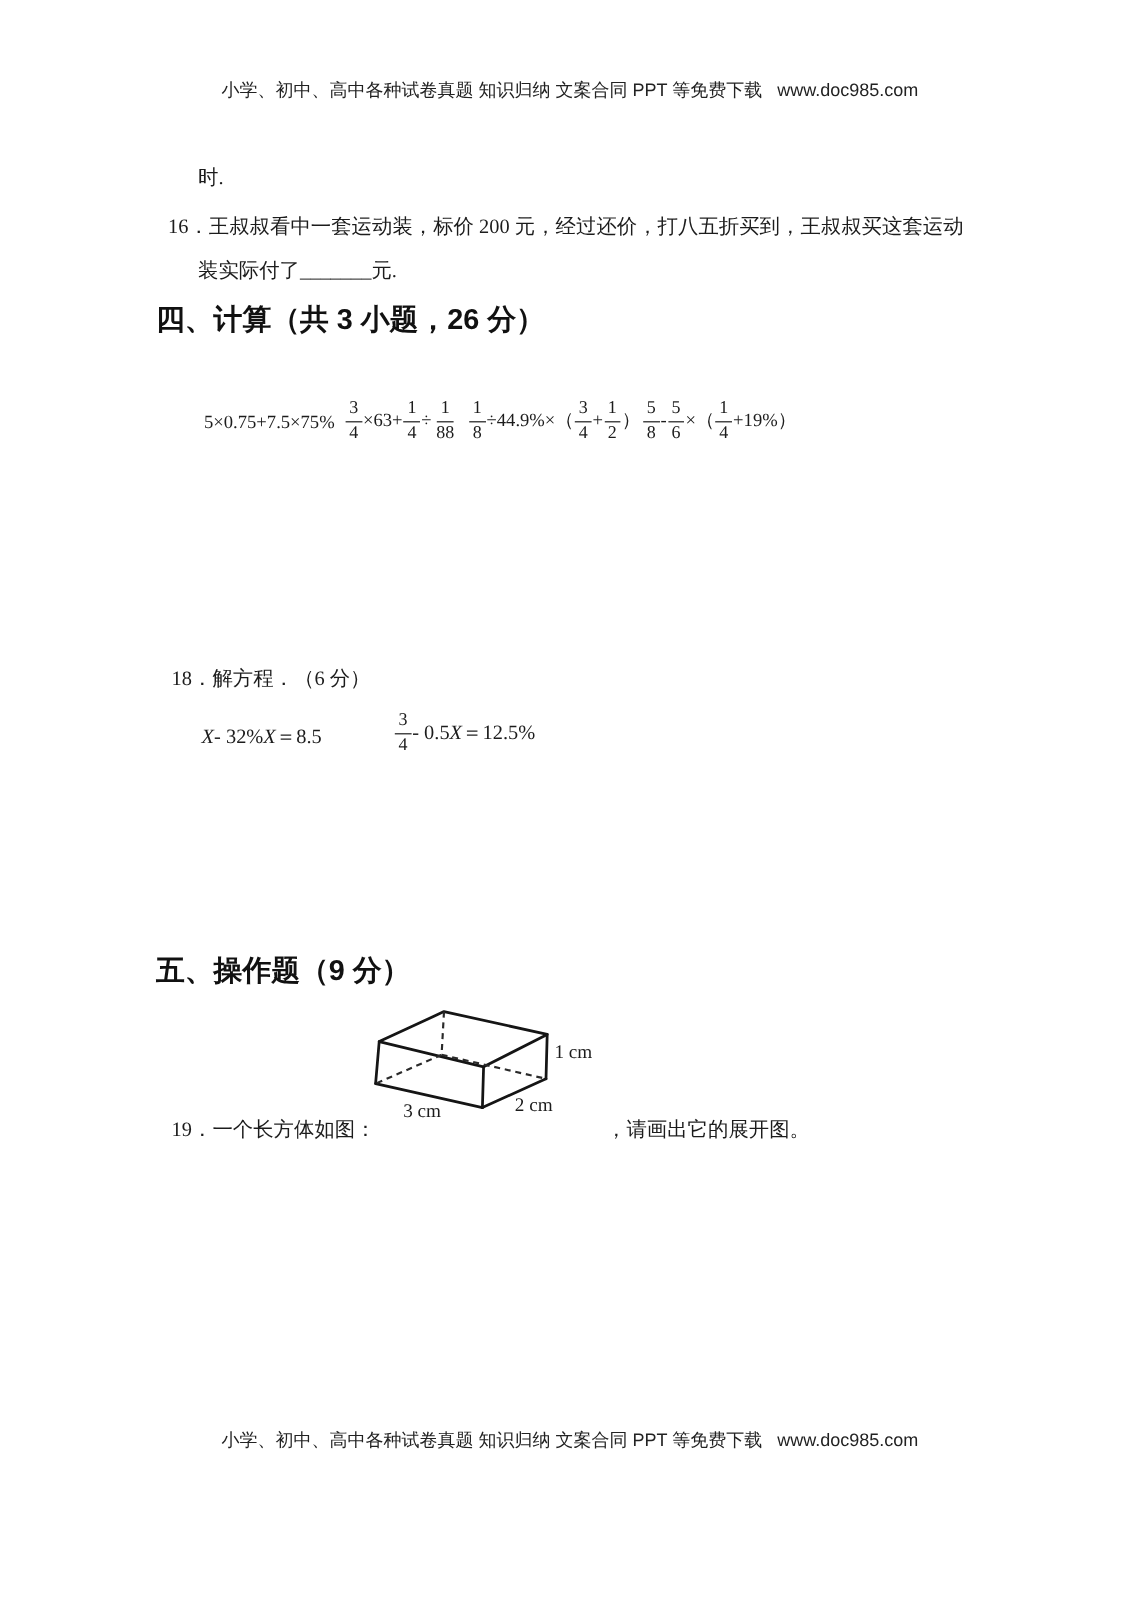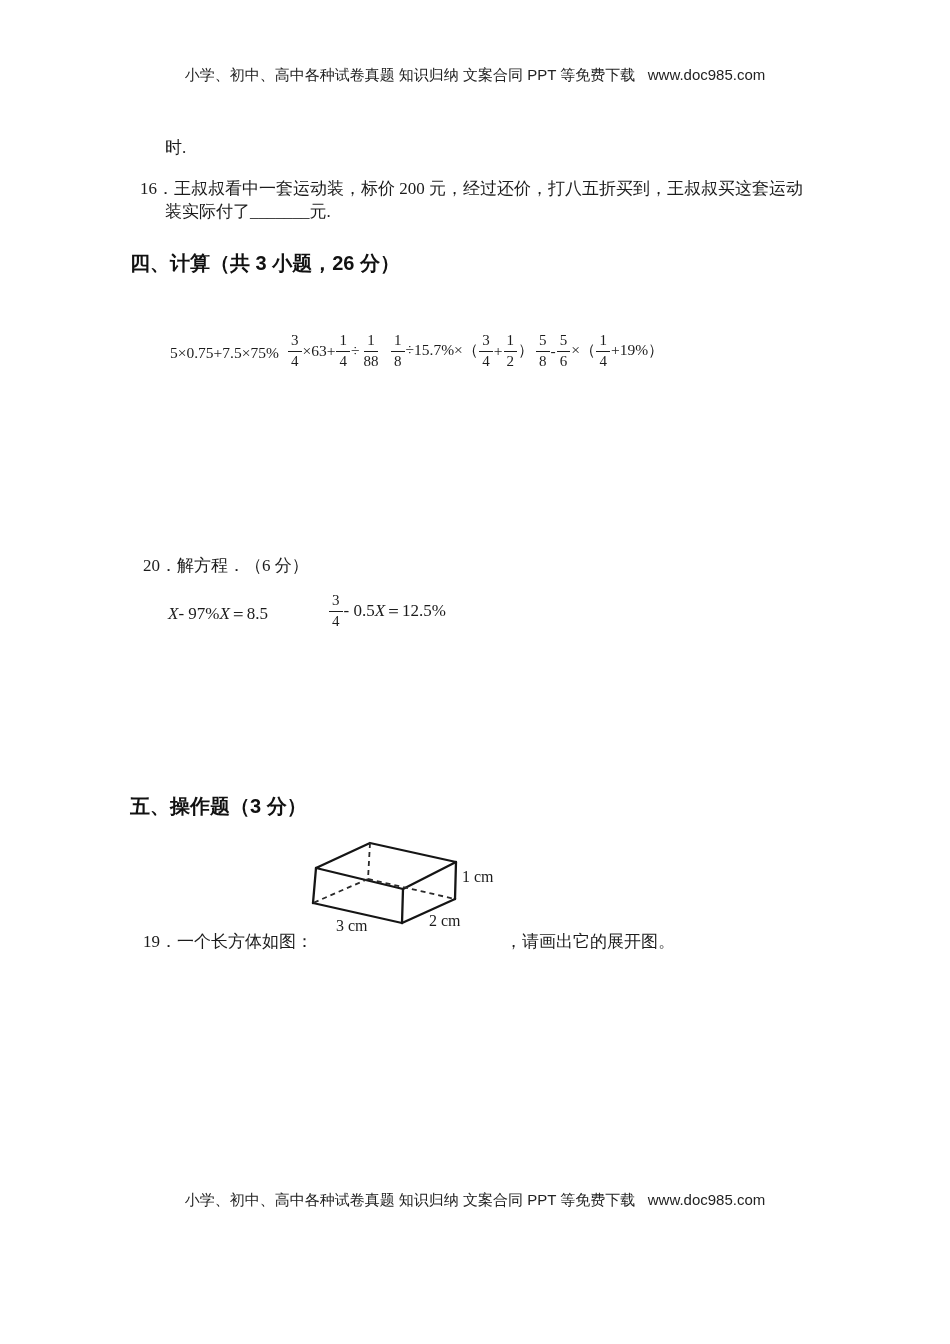--- a/index.html
+++ b/index.html
@@ -17,21 +17,21 @@
     position:absolute; left:0; width:100%;
     text-align:center;
     font-size:15px; color:#222;
     font-family:"Liberation Sans","DejaVu Sans",sans-serif;
   }
   .header { top:66px; }
   .footer { top:1191px; }
   .bodytext { font-size:17px; line-height:1.35; }
   .heading {
     font-family:"Liberation Sans","DejaVu Sans",sans-serif;
-    font-weight:700; font-size:20px; color:#111;
+    font-weight:700; font-size:24px; color:#111;
   }
   .mathrow { display:inline-flex; align-items:center; font-size:15.5px; }
   .mathrow > span { display:inline-flex; align-items:center; }
   .frac {
     display:inline-flex; flex-direction:column; align-items:center;
     vertical-align:middle; margin:0 1px; line-height:1;
     font-size:15px;
   }
   .frac .num {
     display:block; padding:1px 3px 2px 3px;
@@ -51,21 +51,21 @@
 <div class="page">
 
   <div class="header">
     <span>小学、初中、高中各种试卷真题 知识归纳 文案合同 PPT 等免费下载&nbsp;&nbsp;&nbsp;www.doc985.com</span>
   </div>
 
   <div class="abs bodytext" style="left:165px; top:137px;">时.</div>
 
   <div class="abs bodytext" style="left:140px; top:178px;font-family:Liberation Serif, serif;">16．王叔叔看中一套运动装，标价 200 元，经过还价，打八五折买到，王叔叔买这套运动</div>
 
-  <div class="abs bodytext" style="left:165px; top:201px;text-align:right;">
+  <div class="abs bodytext" style="left:165px; top:215px;text-align:right;">
     <span>装实际付了</span><span>_______</span><span>元.</span>
   </div>
 
   <div class="abs heading" style="left:130px; top:250px;">四、计算（共 3 小题，26 分）</div>
 
 
   <div class="abs mathrow" style="left:170px; top:344px;">
       <span>5×0.75+7.5×75%</span>
     </div>
   <div class="abs mathrow" style="left:287px; top:332px;">
@@ -82,21 +82,21 @@
       <span class="frac">
         <span class="num">1</span>
         <span class="den">88</span>
       </span>
     </div>
   <div class="abs mathrow" style="left:390px; top:332px;">
       <span class="frac">
         <span class="num">1</span>
         <span class="den">8</span>
       </span>
-      <span>÷15.7%×（</span>
+      <span>÷44.9%×（</span>
       <span class="frac">
         <span class="num">3</span>
         <span class="den">4</span>
       </span>
       <span>+</span>
       <span class="frac">
         <span class="num">1</span>
         <span class="den">2</span>
       </span>
       <span>）</span>
@@ -112,39 +112,39 @@
         <span class="den">6</span>
       </span>
       <span>×（</span>
       <span class="frac">
         <span class="num">1</span>
         <span class="den">4</span>
       </span>
       <span>+19%）</span>
     </div>
 
-  <div class="abs bodytext" style="left:143px; top:555px;">20．解方程．（6 分）</div>
+  <div class="abs bodytext" style="left:143px; top:555px;">18．解方程．（6 分）</div>
 
   <div class="abs mathrow eqrow" style="left:168px; top:602px;">
       <span class="mvar">X</span>
-      <span> - 97%</span>
+      <span> - 32%</span>
       <span class="mvar">X</span>
       <span>＝8.5</span>
     </div>
   <div class="abs mathrow eqrow" style="left:328px; top:592px;">
       <span class="frac">
         <span class="num">3</span>
         <span class="den">4</span>
       </span>
       <span> - 0.5</span>
       <span class="mvar">X</span>
       <span>＝12.5%</span>
     </div>
 
-  <div class="abs heading" style="left:130px; top:793px;">五、操作题（3 分）</div>
+  <div class="abs heading" style="left:130px; top:793px;">五、操作题（9 分）</div>
 
   <svg class="abs" style="left:298px; top:824px;" width="232" height="116" viewBox="0 0 232 116">
 
     <polygon points="18,44 72,19 158,38 105,65" fill="none" stroke="#151515" stroke-width="2.3" stroke-linejoin="round"></polygon>
 
     <line x1="18" y1="44" x2="15" y2="79" stroke="#151515" stroke-width="2.3" stroke-linecap="round"></line>
     <line x1="105" y1="65" x2="104" y2="99" stroke="#151515" stroke-width="2.3" stroke-linecap="round"></line>
     <line x1="158" y1="38" x2="157" y2="75" stroke="#151515" stroke-width="2.3" stroke-linecap="round"></line>
 
     <line x1="15" y1="79" x2="104" y2="99" stroke="#151515" stroke-width="2.3" stroke-linecap="round"></line>

